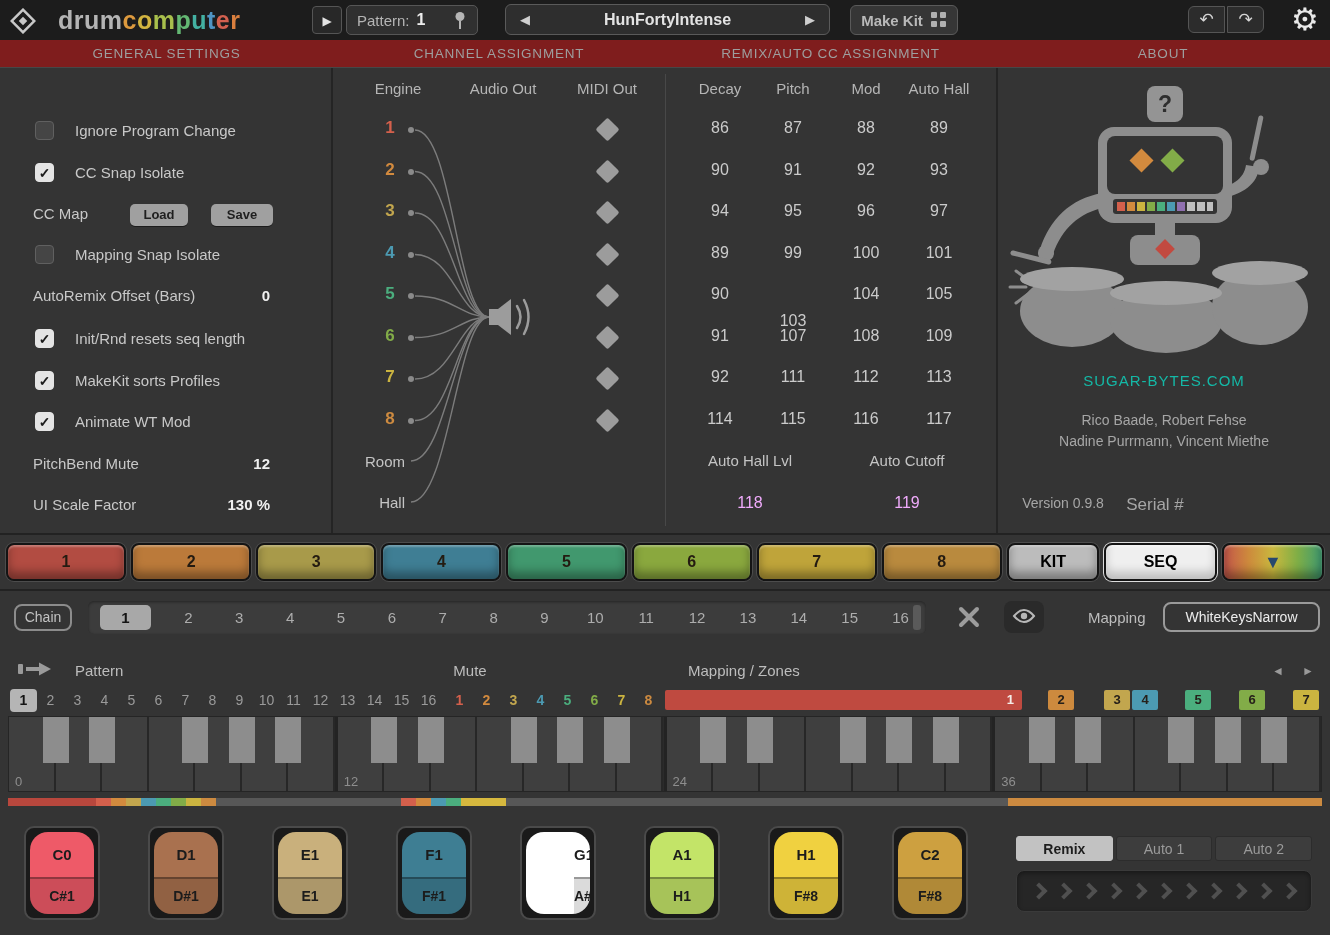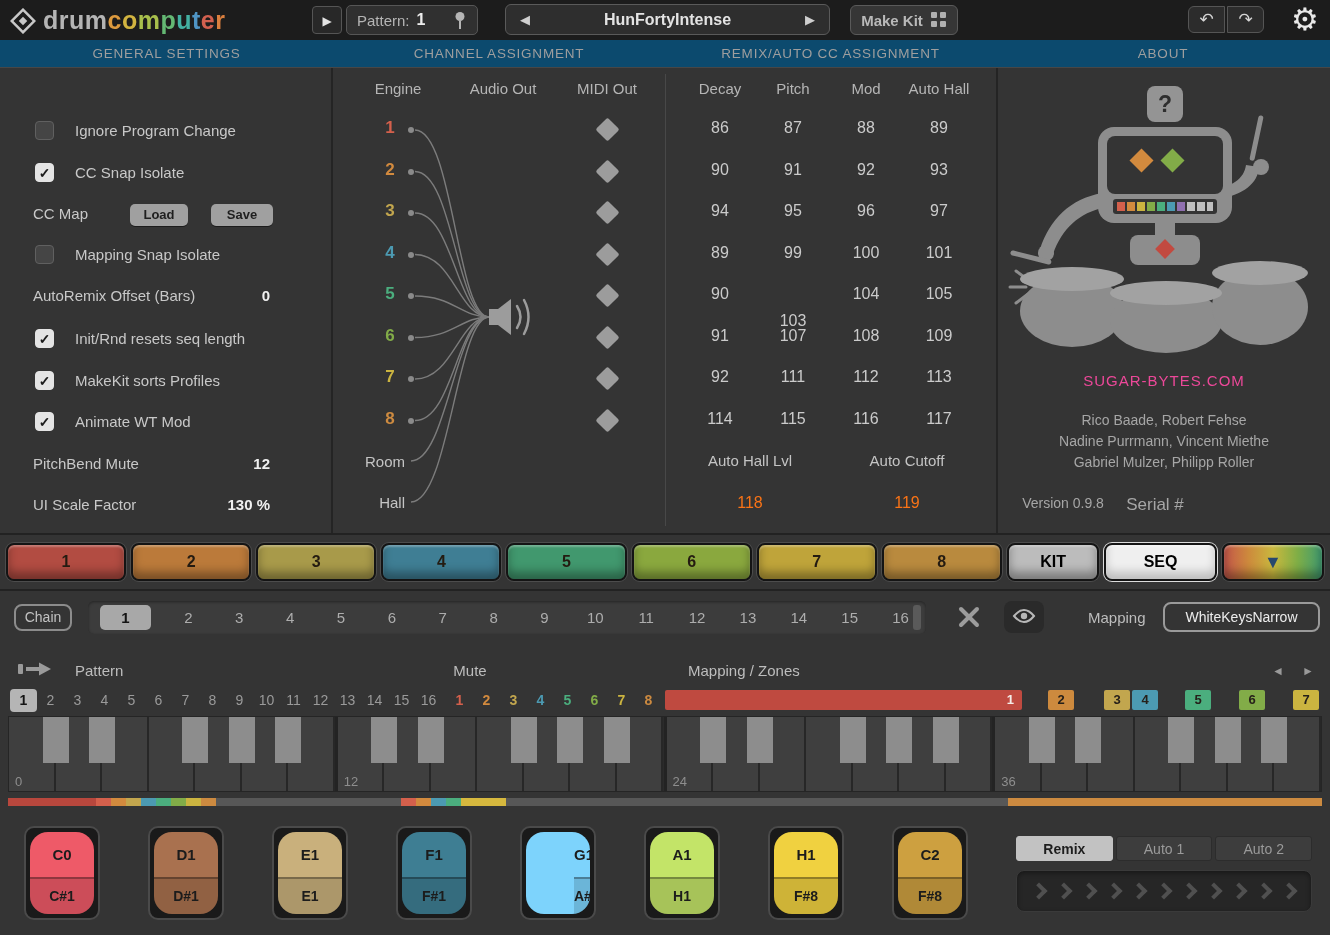--- a/index.html
+++ b/index.html
@@ -1,40 +1,40 @@
 <!DOCTYPE html>
 <html><head>
 <meta charset="utf-8">
 <style>
   *{box-sizing:border-box;margin:0;padding:0;}
   html,body{background:#151515;}
   #root{position:relative;width:1330px;height:935px;background:#343434;font-family:"Liberation Sans",sans-serif;overflow:hidden;cursor:default;}
 
   
   #topbar{position:absolute;left:0;top:0;width:100%;height:40px;background:#1c1c1c;}
-  .logo{position:absolute;left:10px;top:6px;display:flex;align-items:center;gap:7px;}
+  .logo{position:absolute;left:10px;top:6px;display:flex;align-items:center;gap:22px;}
   .logo-text{font-size:25px;font-weight:bold;letter-spacing:.5px;color:#b4b4b4;}
   #logo-colored span{font-weight:bold;}
   #play-btn{position:absolute;left:312px;top:6px;width:30px;height:28px;background:#282828;border:1px solid #555;border-radius:4px;text-align:center;line-height:26px;}
   .play-glyph{color:#e3e3e3;font-size:12px;}
   #pattern-box{position:absolute;left:346px;top:5px;width:132px;height:30px;background:#303030;border:1px solid #565656;border-radius:5px;display:flex;align-items:center;padding:0 10px;gap:7px;}
   .pat-label{font-size:15px;color:#b5b5b5;}
   .pat-value{font-size:16px;color:#ededed;font-weight:bold;}
   #pattern-box .pin{margin-left:auto;}
   #preset-nav{position:absolute;left:505px;top:4px;width:325px;height:31px;background:#2e2e2e;border:1px solid #5a5a5a;border-radius:6px;display:flex;align-items:center;}
   .nav-arrow{width:38px;text-align:center;font-size:13px;color:#cfcfcf;}
   #preset-name{flex:1;text-align:center;font-size:16px;font-weight:bold;color:#e3e3e3;}
   #makekit-btn{position:absolute;left:850px;top:5px;width:108px;height:30px;background:#363636;border:1px solid #5a5a5a;border-radius:6px;display:flex;align-items:center;justify-content:center;gap:8px;font-size:15px;font-weight:bold;color:#b9b9b9;}
   #undo-btn,#redo-btn{position:absolute;top:6px;width:37px;height:27px;background:#2c2c2c;border:1px solid #555;text-align:center;line-height:25px;font-size:17px;color:#d5d5d5;}
   #undo-btn{left:1188px;border-radius:6px 0 0 6px;}
   #redo-btn{left:1227px;border-radius:0 6px 6px 0;}
   #gear-btn{position:absolute;left:1291px;top:1px;font-size:31px;color:#e8e8e8;line-height:38px;}
 
   
-  #tabs{position:absolute;left:0;top:40px;width:100%;height:28px;background:#0c4a6e;border-bottom:1px solid #474747;display:flex;}
+  #tabs{position:absolute;left:0;top:40px;width:100%;height:28px;background:#7f1d1d;border-bottom:1px solid #474747;display:flex;}
   .tab{text-align:center;line-height:27px;font-size:13.5px;letter-spacing:.8px;color:#9e9e9e;}
   .tab:nth-child(1){flex:0 0 333px;}
   .tab:nth-child(2){flex:0 0 332px;}
   .tab:nth-child(3){flex:0 0 331px;}
   .tab:nth-child(4){flex:0 0 334px;}
 
   
   #panels{position:absolute;left:0;top:68px;width:1330px;height:465px;}
   #panel-general{position:absolute;left:0;top:0;width:333px;height:100%;border-right:2px solid #242424;}
   #panel-channel{position:absolute;left:335px;top:0;width:659px;height:100%;}
@@ -54,26 +54,26 @@
   .m-head{position:absolute;top:12px;text-align:center;font-size:15px;color:#b5b5b5;}
   #audio-routes{position:absolute;left:0;top:0;}
   #engine-rows{position:absolute;left:0;top:0;width:100%;height:100%;}
   .e-row{position:absolute;left:0;width:100%;height:26px;}
   .e-num{position:absolute;left:42px;top:1px;width:26px;text-align:center;font-size:17px;font-weight:bold;}
   .e-dot{position:absolute;left:73px;top:10px;width:6px;height:6px;border-radius:50%;background:#8a8a8a;}
   .e-diamond{position:absolute;left:264px;top:4px;width:17px;height:17px;background:#9c9c9c;border-radius:2px;transform:rotate(45deg);}
   .e-cc{position:absolute;top:2px;width:50px;text-align:center;font-size:16px;color:#cbcbcb;}
   .rh-label{position:absolute;left:0;width:70px;text-align:right;font-size:15px;color:#c4c4c4;}
   .auto-label{position:absolute;text-align:center;font-size:15px;color:#c4c4c4;}
-  .auto-value{position:absolute;text-align:center;font-size:16px;color:#f97316;}
+  .auto-value{position:absolute;text-align:center;font-size:16px;color:#f0abfc;}
   #mid-divider{position:absolute;left:330px;top:6px;width:1px;height:452px;background:#484848;}
 
   #help-box{position:absolute;left:149px;top:18px;width:36px;height:36px;background:#949494;border-radius:8px;text-align:center;line-height:36px;font-size:23px;font-weight:bold;color:#2e2e2e;}
   #robot{position:absolute;left:8px;top:47px;}
-  #website{position:absolute;left:0;top:304px;width:100%;text-align:center;font-size:15px;letter-spacing:1px;color:#ec4899;}
+  #website{position:absolute;left:0;top:304px;width:100%;text-align:center;font-size:15px;letter-spacing:1px;color:#14b8a6;}
   #credits{position:absolute;left:0;top:342px;width:100%;text-align:center;font-size:14px;line-height:21px;color:#a6a6a6;}
   #version-row{position:absolute;left:0;top:427px;width:100%;}
   #version{position:absolute;left:10px;width:110px;text-align:center;font-size:14px;color:#a6a6a6;}
   #serial{position:absolute;left:122px;width:70px;text-align:center;font-size:17px;color:#a6a6a6;}
 
   
   .sep{position:absolute;left:0;width:100%;height:2px;background:#222;}
   #channel-row{position:absolute;left:6px;top:543px;width:1318px;height:38px;display:flex;gap:5px;}
   .ch-btn{position:relative;height:38px;border:2px solid #141414;border-radius:8px;box-shadow:inset 0 2px 2px rgba(255,255,255,.28),inset 0 -7px 10px rgba(0,0,0,.35),0 0 0 1px #4c4c4c;flex:1.18;}
   .ch-btn.kit{flex:.9;}
@@ -399,21 +399,20 @@
         <rect x="152" y="127" width="14" height="14" fill="#c24a40" transform="rotate(45 159 134)"></rect>
         <ellipse cx="66" cy="164" rx="52" ry="12" fill="#a2a2a2"></ellipse>
         <ellipse cx="160" cy="178" rx="56" ry="12" fill="#a2a2a2"></ellipse>
         <ellipse cx="254" cy="158" rx="48" ry="12" fill="#a2a2a2"></ellipse>
       </svg>
 
       <div id="website">SUGAR-BYTES.COM</div>
       <div id="credits">
         <div>Rico Baade, Robert Fehse</div>
         <div>Nadine Purrmann, Vincent Miethe</div>
-        <div>Gabriel Mulzer, Philipp Roller</div>
       </div>
       <div id="version-row">
         <span id="version">Version 0.9.8</span>
         <span id="serial">Serial #</span>
       </div>
     </section>
   </main>
 
   <div class="sep" style="top:533px"></div>
   <div id="channel-row">
@@ -645,21 +644,21 @@
         </div>
       </div>
       <div class="pad">
         <div class="pad-in" style="background: rgb(62, 126, 147);">
           <div class="pad-top">F1</div>
           <div class="pad-div"></div>
           <div class="pad-bot">F#1</div>
         </div>
       </div>
       <div class="pad">
-        <div class="pad-in" style="background: #7dd3fc; padding-left: 48px;">
+        <div class="pad-in" style="background: #ffffff; padding-left: 48px;">
           <div class="pad-top">G1</div>
           <div class="pad-div"></div>
           <div class="pad-bot">A#1</div>
         </div>
       </div>
       <div class="pad">
         <div class="pad-in" style="background: rgb(195, 228, 104);">
           <div class="pad-top">A1</div>
           <div class="pad-div"></div>
           <div class="pad-bot">H1</div>

